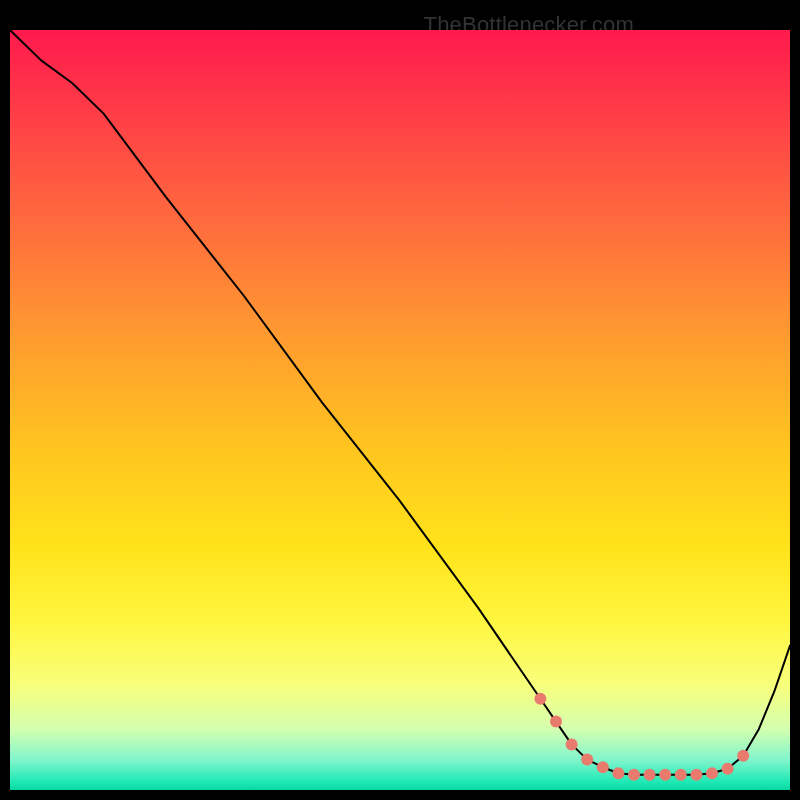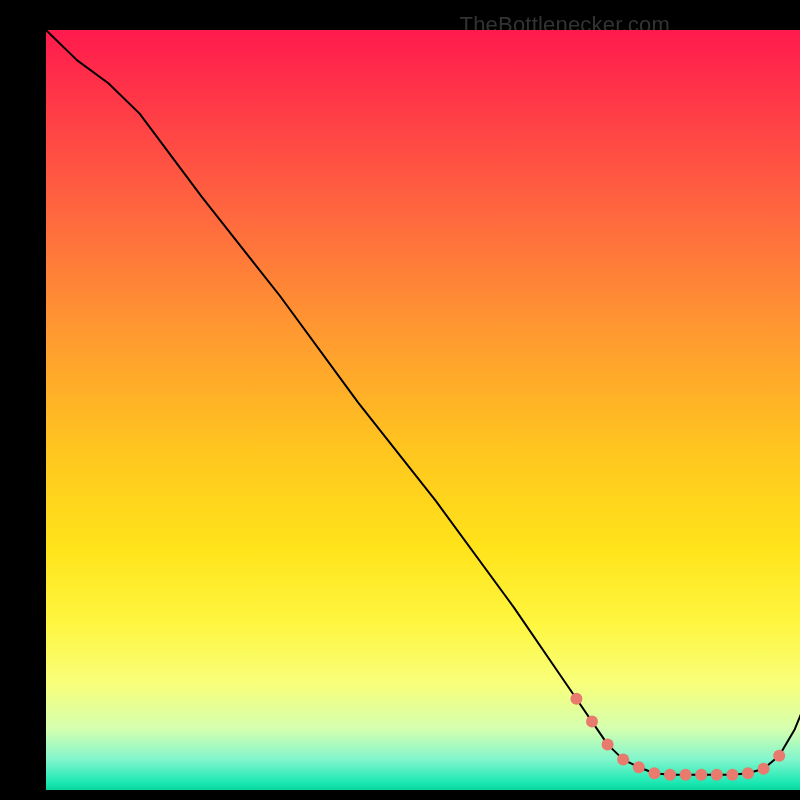--- a/index.html
+++ b/index.html
@@ -11,21 +11,20 @@
     overflow: hidden;
     font-family: Arial, Helvetica, sans-serif;
   }
   .frame {
     position: absolute;
     left: 10px;
     top: 10px;
     width: 636px;
     height: 780px;
     background: #000;
-    margin-left: 36px;
   }
   .plot-area {
     position: absolute;
     left: 0;
     top: 20px;
     width: 780px;
     height: 760px;
   }
   .gradient-bg {
     position: absolute;

